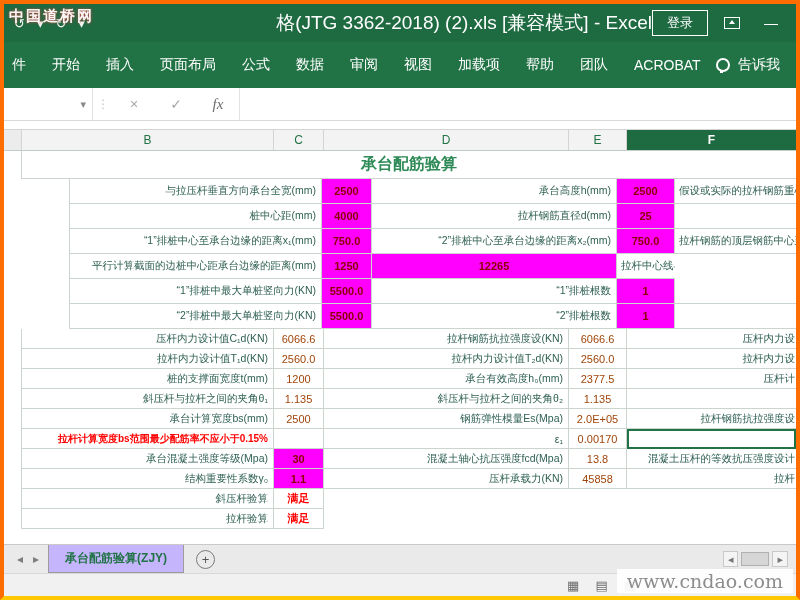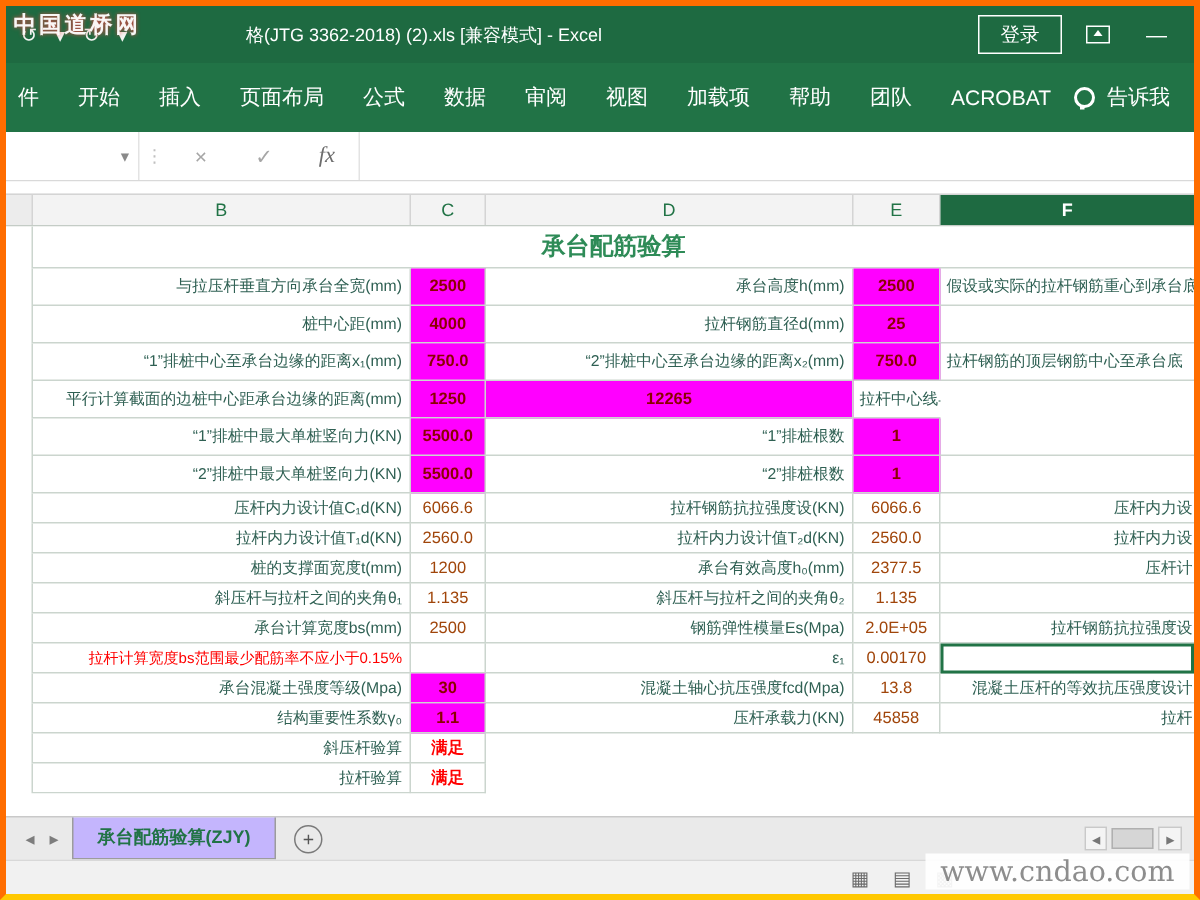--- a/index.html
+++ b/index.html
@@ -4,21 +4,21 @@
 <style>
   html,body{margin:0;padding:0;background:#fff;}
   body{width:800px;height:600px;overflow:hidden;font-family:"Liberation Sans",sans-serif;}
   .frame{width:800px;height:600px;box-sizing:border-box;position:relative;display:flex;flex-direction:column;
     border:4px solid var(--border_orange);border-bottom-color:var(--border_bottom_yellow);background:#fff;overflow:hidden;}
 
   
   .titlebar{flex:0 0 38px;background:var(--titlebar_bg);display:flex;align-items:center;color:#fff;padding:0 10px;}
   .qat{display:flex;gap:12px;align-items:center;width:150px;font-size:13px;}
   .qicon{cursor:default;opacity:.95;}
-  .tb-title{flex:1;text-align:left;font-size:12px;white-space:nowrap;overflow:hidden;}
+  .tb-title{flex:1;text-align:right;font-size:19px;white-space:nowrap;overflow:hidden;}
   .tb-right{display:flex;align-items:center;gap:16px;}
   .signin{border:1px solid #fff;padding:3px 14px;font-size:13px;cursor:pointer;}
   .ribbondisp{width:14px;height:10px;border:1px solid #fff;display:inline-block;position:relative;}
   .ribbondisp:after{content:"";position:absolute;left:4px;top:2px;border-left:3px solid transparent;border-right:3px solid transparent;border-bottom:4px solid #fff;}
   .minbtn{font-size:14px;padding:0 8px;cursor:pointer;}
 
   
   .ribbonrow{flex:0 0 46px;background:var(--ribbon_bg);display:flex;align-items:stretch;justify-content:space-between;padding:0 6px;}
   .tabs{display:flex;align-items:stretch;}
   .rtab{color:#fff;font-size:14px;padding:0 13px;display:flex;align-items:center;cursor:pointer;white-space:nowrap;}
@@ -38,29 +38,29 @@
 
   
   .cols{display:grid;grid-template-columns:18px 252px 50px 245px 58px 1fr;}
   .colheaders{flex:0 0 20px;background:var(--header_bg);border-top:1px solid #d4d4d4;border-bottom:1px solid #c4ccc6;}
   .chead{display:flex;align-items:center;justify-content:center;font-size:12px;color:var(--accent);border-right:1px solid #d4d4d4;cursor:pointer;}
   .chead.corner{background:#ececec;}
   .chead.sel{background:var(--selected_header_bg);color:#fff;font-weight:bold;border-right:none;}
 
   .grid{flex:0 0 auto;background:#fff;}
   .gridrow{height:20px;}
-  .gridrow.tall{height:25px;}
+  .gridrow.tall{height:25px;padding-left:48px;}
   .gridrow.titlerow{height:28px;}
   .sheet-title{grid-column:2/7;display:flex;align-items:center;justify-content:center;font-size:16px;font-weight:bold;
     color:var(--title_text);border-bottom:1px solid var(--grid_border);cursor:cell;}
   .cell{display:flex;align-items:center;border-right:1px solid var(--grid_border);border-bottom:1px solid var(--grid_border);
     overflow:hidden;white-space:nowrap;cursor:cell;}
   .cell.a{border-bottom:none;}
   .label{color:var(--label_text);justify-content:flex-end;padding-right:5px;font-size:10.5px;}
-  .label.red{color:var(--warn_text);font-size:10px;}
+  .label.red{color:var(--warn_text);font-size:10px;font-weight:bold;}
   .val{color:var(--value_text);justify-content:center;font-size:11px;}
   .val.input{background:var(--magenta);color:var(--input_text);font-weight:bold;}
   .val.ok{color:var(--ok_text);font-weight:bold;font-size:11px;}
   .flabel{color:var(--label_text);justify-content:flex-start;padding-left:4px;font-size:10.5px;border-right:none;}
   .flabel.fr{justify-content:flex-end;padding-right:1px;}
   .cell.sel{outline:2px solid var(--accent);outline-offset:-2px;}
   .cell.blank{border-right:none;border-bottom:none;}
 
   .filler{flex:1;background:#fff;}
 

